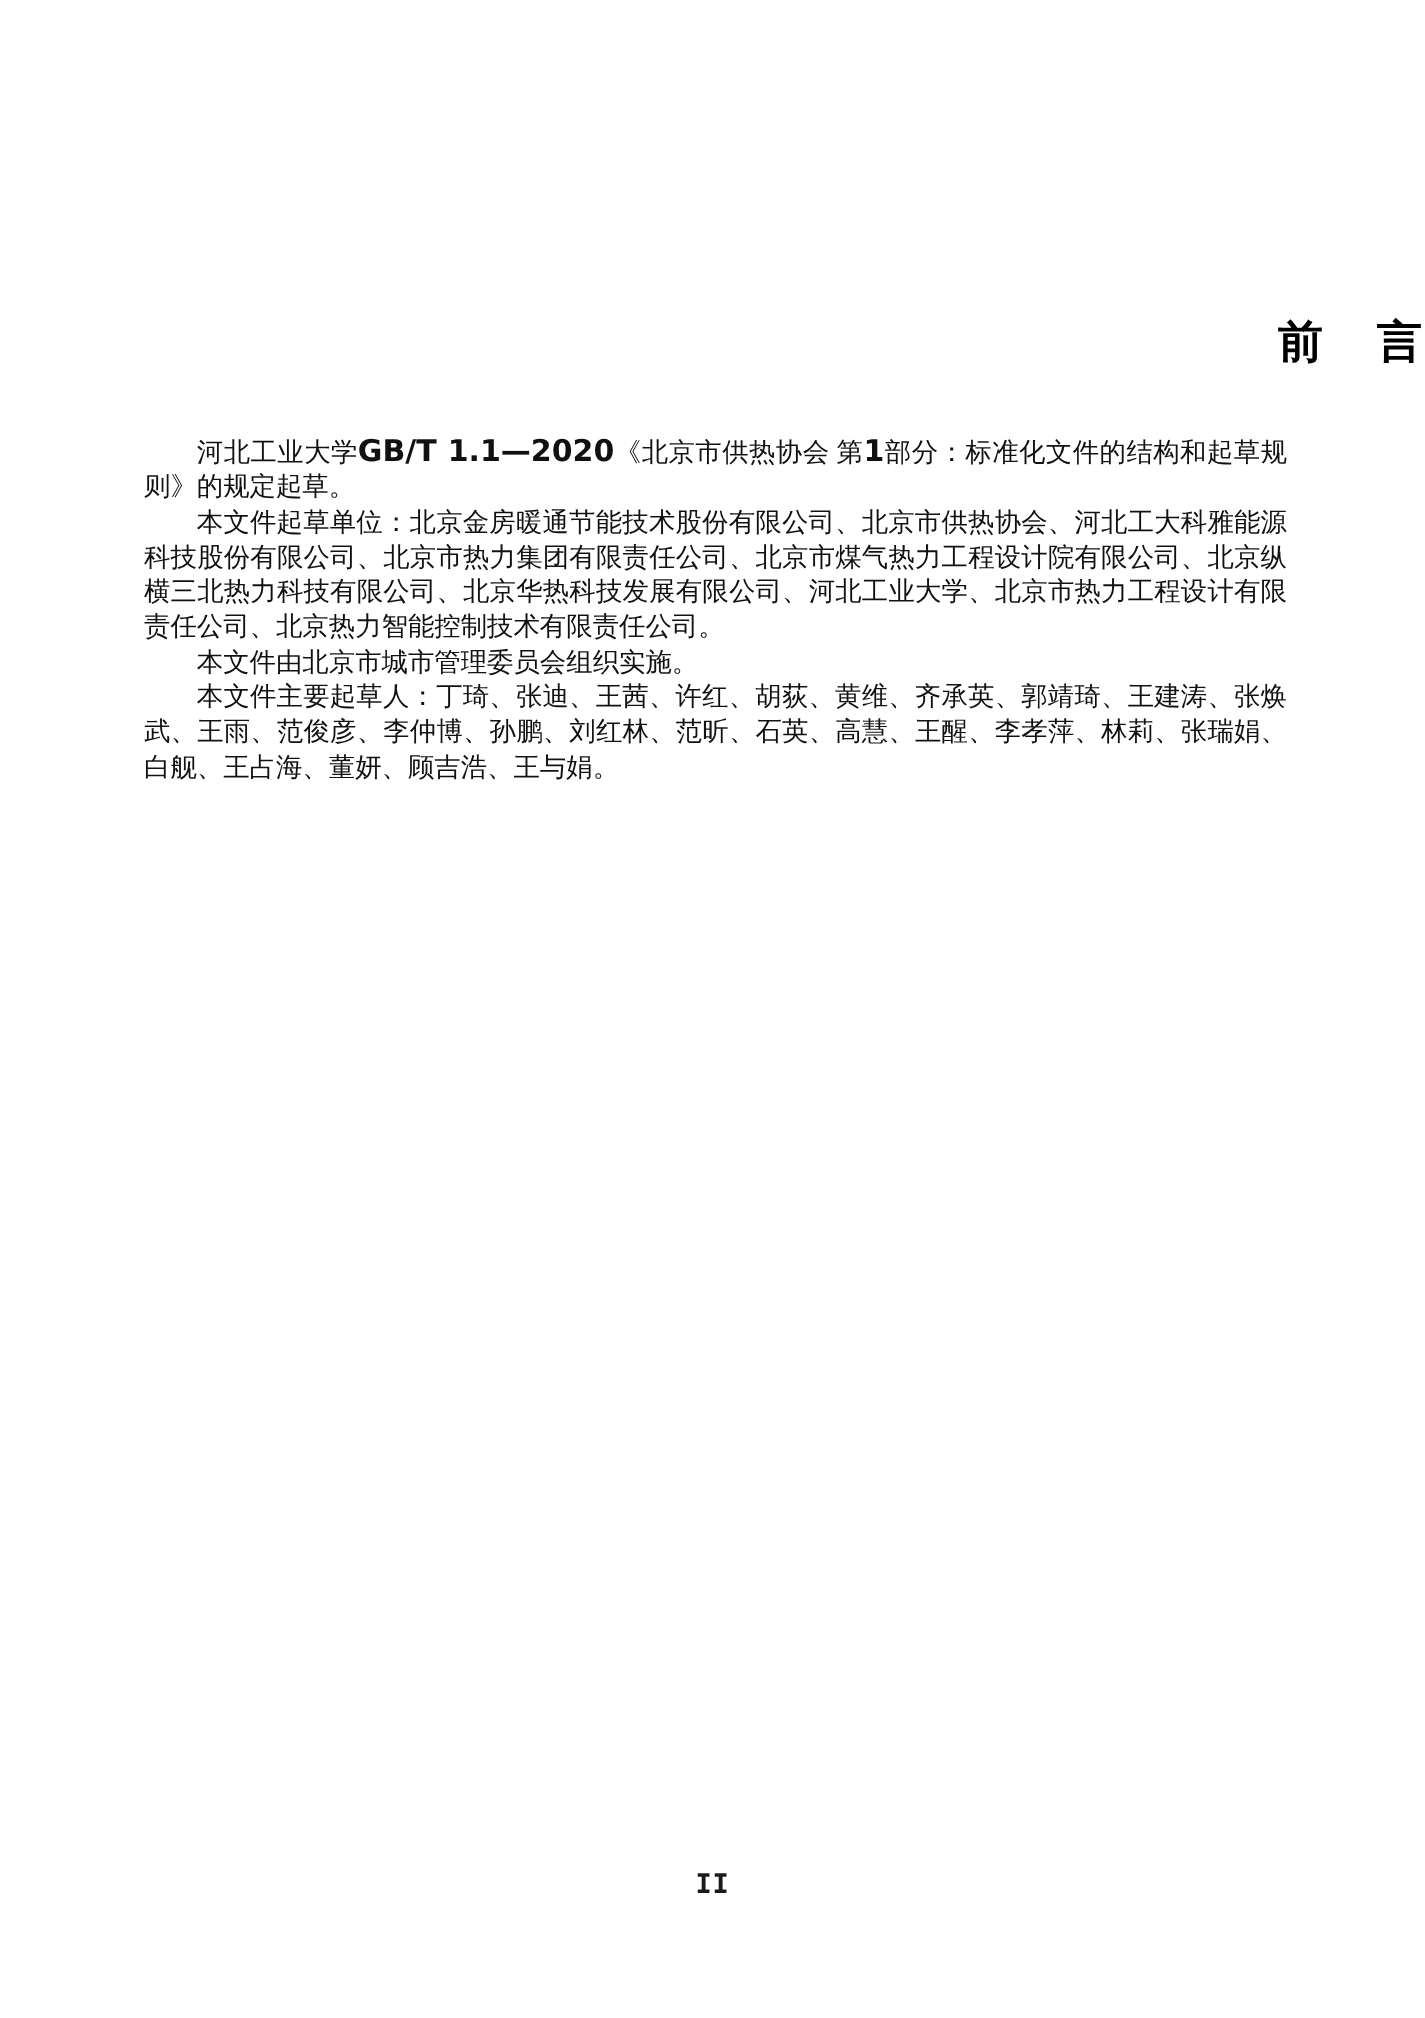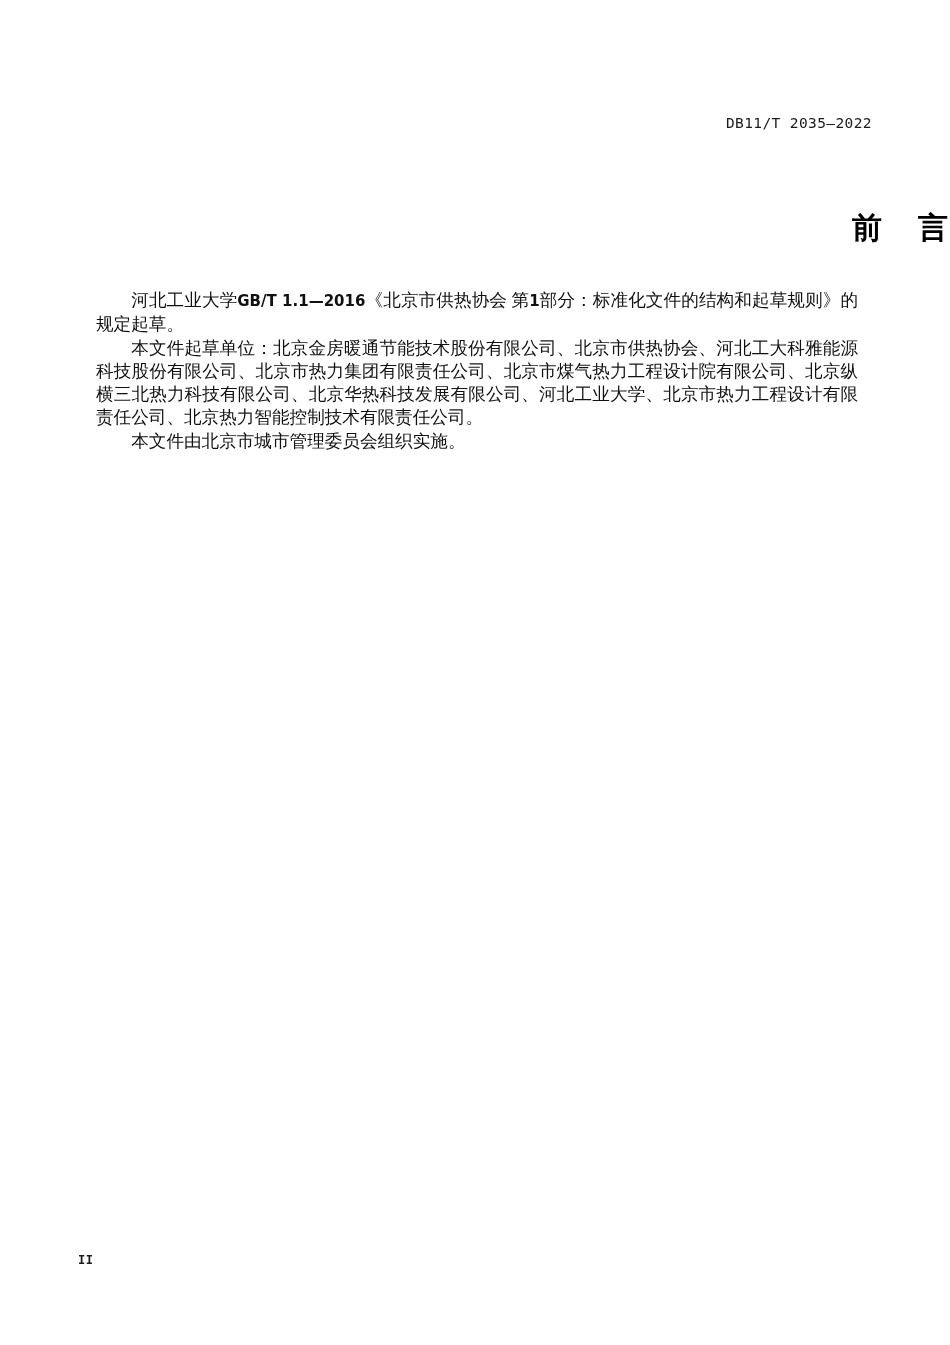--- a/index.html
+++ b/index.html
@@ -74,62 +74,60 @@
     text-indent: 2em;
     margin: 0;
     color: #111111;
     word-break: break-all;
   }
 
   
   .lat {
     font-family: "DejaVu Sans", "Liberation Sans", sans-serif;
     font-weight: bold;
-    font-size: 15px;
+    font-size: 20px;
     letter-spacing: 0;
   }
 
   
   .folio {
     position: absolute;
     bottom: 78px;
     left: 78px;
     right: 78px;
-    text-align: left;
+    text-align: center;
     font-family: "DejaVu Sans Mono", "Liberation Mono", monospace;
-    font-size: 12px;
+    font-size: 18px;
     font-weight: bold;
     color: #1a1a1a;
     letter-spacing: 0.5px;
   }
 </style>
 </head>
 <body>
 
 <div class="page">
 
-  <div class="running-header">
-    <span class="std-no">DB11/T 2035—2022</span>
-  </div>
 
   <div class="doc-title">
     <span>前</span><span class="gap"></span><span>言</span>
   </div>
 
   <div class="body-block">
 
     <p class="para">
-      <span>河北工业大学</span><span class="lat">GB/T 1.1</span><span class="lat">—</span><span class="lat">2016</span><span>《北京市供热协会 第</span><span class="lat">1</span><span>部分：标准化文件的结构和起草规则》的规定起草。</span>
+      <span>河北工业大学</span><span class="lat">GB/T 1.1</span><span class="lat">—</span><span class="lat">2020</span><span>《北京市供热协会 第</span><span class="lat">1</span><span>部分：标准化文件的结构和起草规则》的规定起草。</span>
     </p>
 
 
     <p class="para">本文件起草单位：北京金房暖通节能技术股份有限公司、北京市供热协会、河北工大科雅能源科技股份有限公司、北京市热力集团有限责任公司、北京市煤气热力工程设计院有限公司、北京纵横三北热力科技有限公司、北京华热科技发展有限公司、河北工业大学、北京市热力工程设计有限责任公司、北京热力智能控制技术有限责任公司。</p>
 
     <p class="para">本文件由北京市城市管理委员会组织实施。</p>
 
+    <p class="para">本文件主要起草人：丁琦、张迪、王茜、许红、胡荻、黄维、齐承英、郭靖琦、王建涛、张焕武、王雨、范俊彦、李仲博、孙鹏、刘红林、范昕、石英、高慧、王醒、李孝萍、林莉、张瑞娟、白舰、王占海、董妍、顾吉浩、王与娟。</p>
 
   </div>
 
   <div class="folio">
     <span>II</span>
   </div>
 
 </div>
 
 </body></html>

